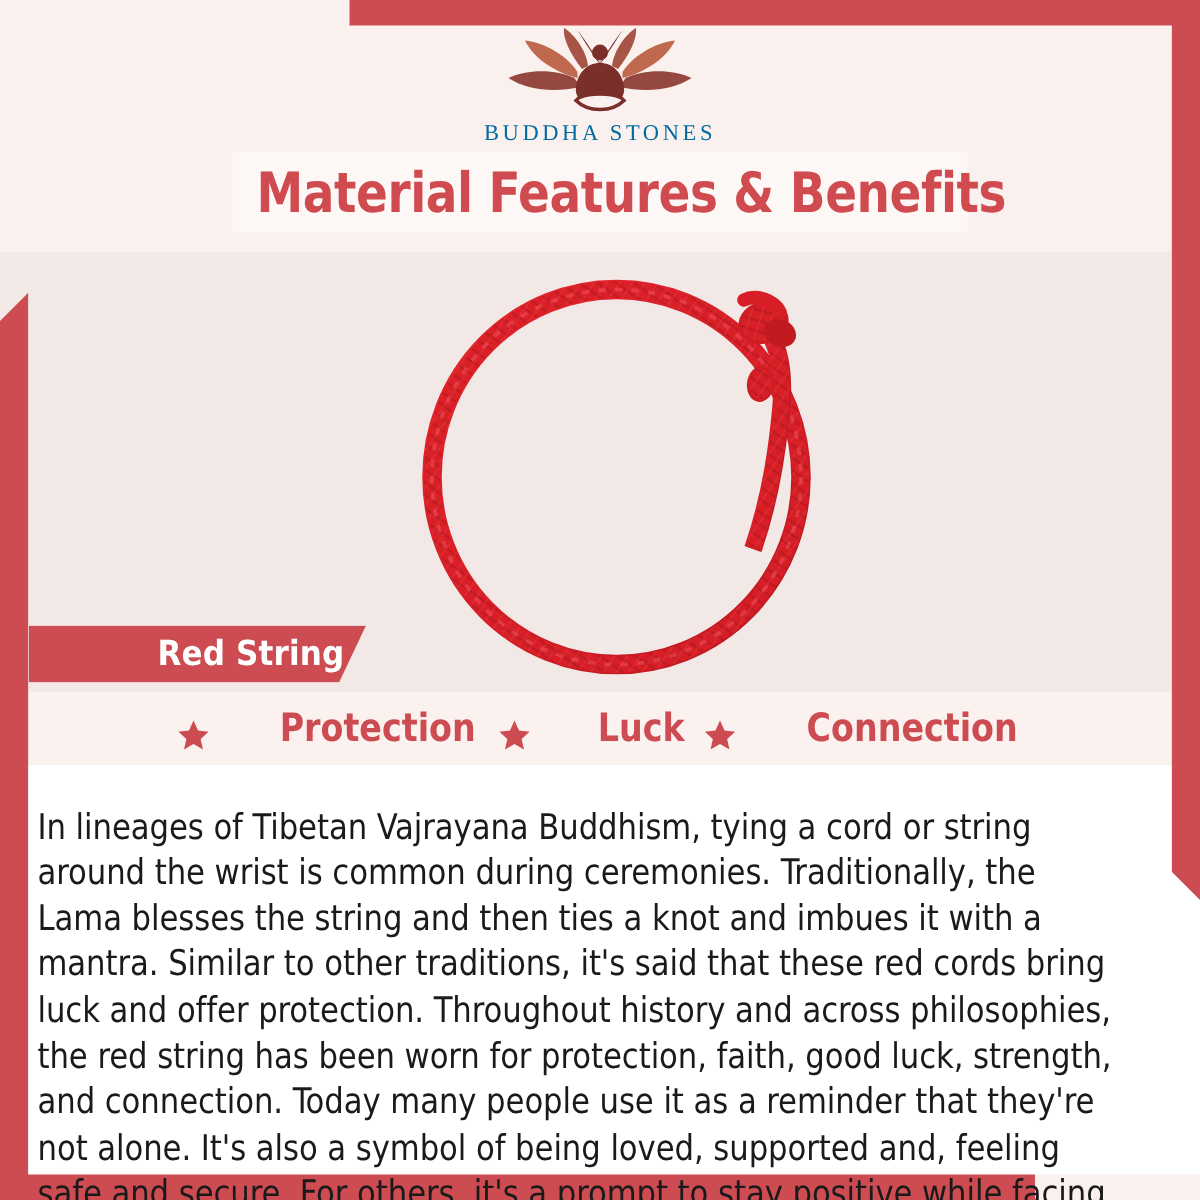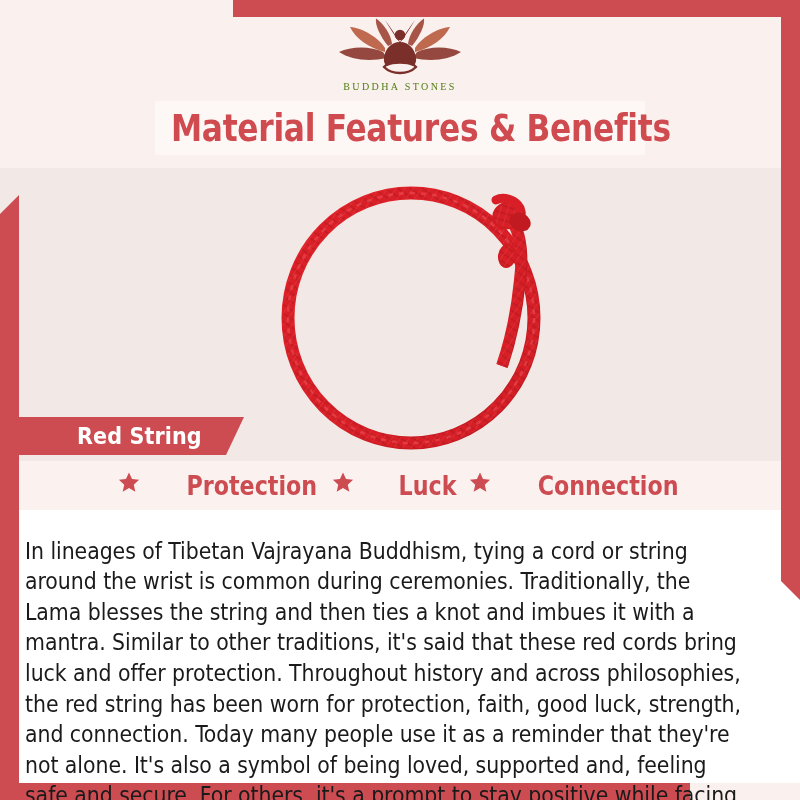--- a/index.html
+++ b/index.html
@@ -82,23 +82,23 @@
     text-align: center;
   }
   .logo-mark {
     width: 150px;
     height: 62px;
     margin: 0 auto;
     display: block;
   }
   .logo-word {
     font-family: "Liberation Serif", serif;
-    font-size: 10px;
+    font-size: 15px;
     letter-spacing: 2.4px;
-    color: #4d7c0f;
+    color: #0369a1;
     margin-top: 1px;
   }
 
   
   .title-banner {
     position: absolute;
     top: 101px; left: 155px;
     width: 490px; height: 54px;
     background: #fdf7f5;
     display: flex;
@@ -130,36 +130,36 @@
     background: #cc4c52;
     clip-path: polygon(0 0, 100% 0, calc(100% - 18px) 100%, 0 100%);
     display: flex;
     align-items: center;
   }
   .label-text {
     font-family: "DejaVu Sans Condensed", "Liberation Sans Narrow", "Liberation Sans", sans-serif;
     font-weight: bold;
     font-size: 23px;
     color: #ffffff;
-    margin-left: 58px;
+    margin-left: 86px;
     letter-spacing: 0.1px;
   }
 
   
   .benefits {
     position: absolute;
     top: 466px; left: 19px;
     width: 762px; height: 40px;
     display: flex;
     align-items: center;
     justify-content: center;
   }
   .benefit {
     display: flex;
-    align-items: flex-start;
+    align-items: flex-end;
     white-space: nowrap;
     gap: 40px;
   }
   .benefit + .benefit { margin-left: 11px; }
   .star-icon {
     width: 22px;
     height: 22px;
     flex: 0 0 auto;
     margin-right: 3px;
   }

